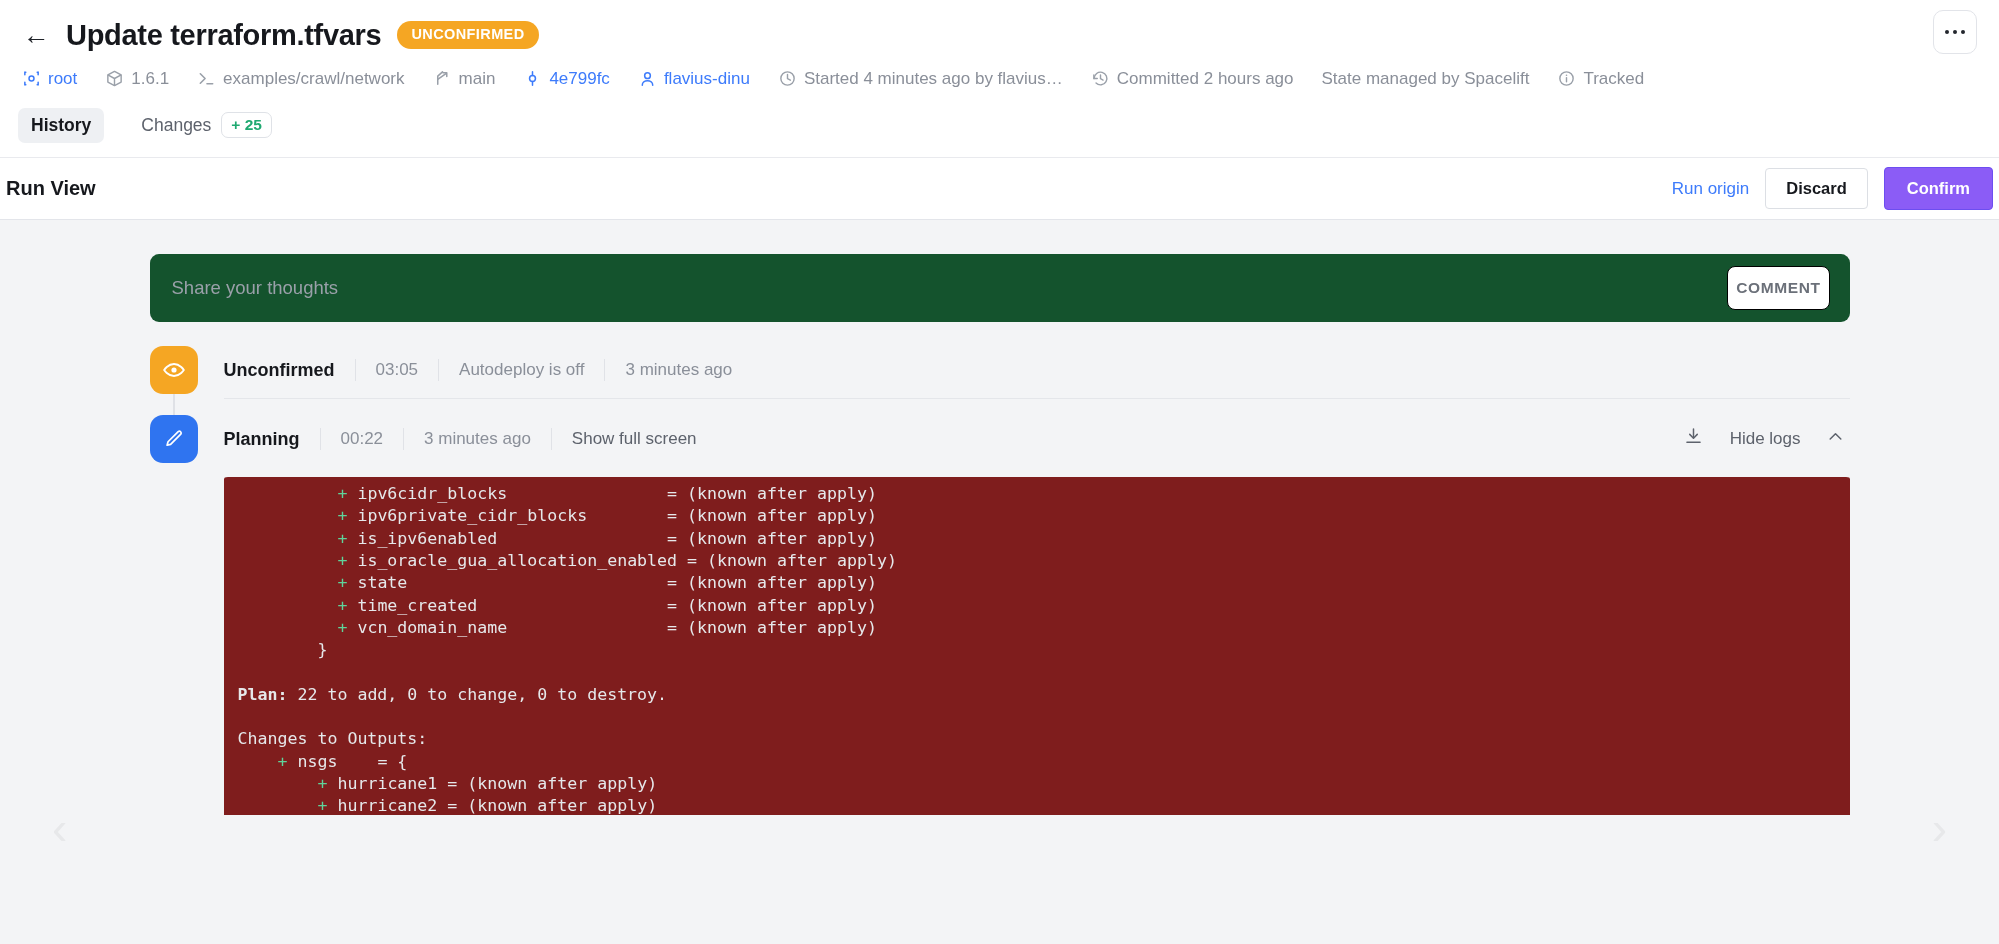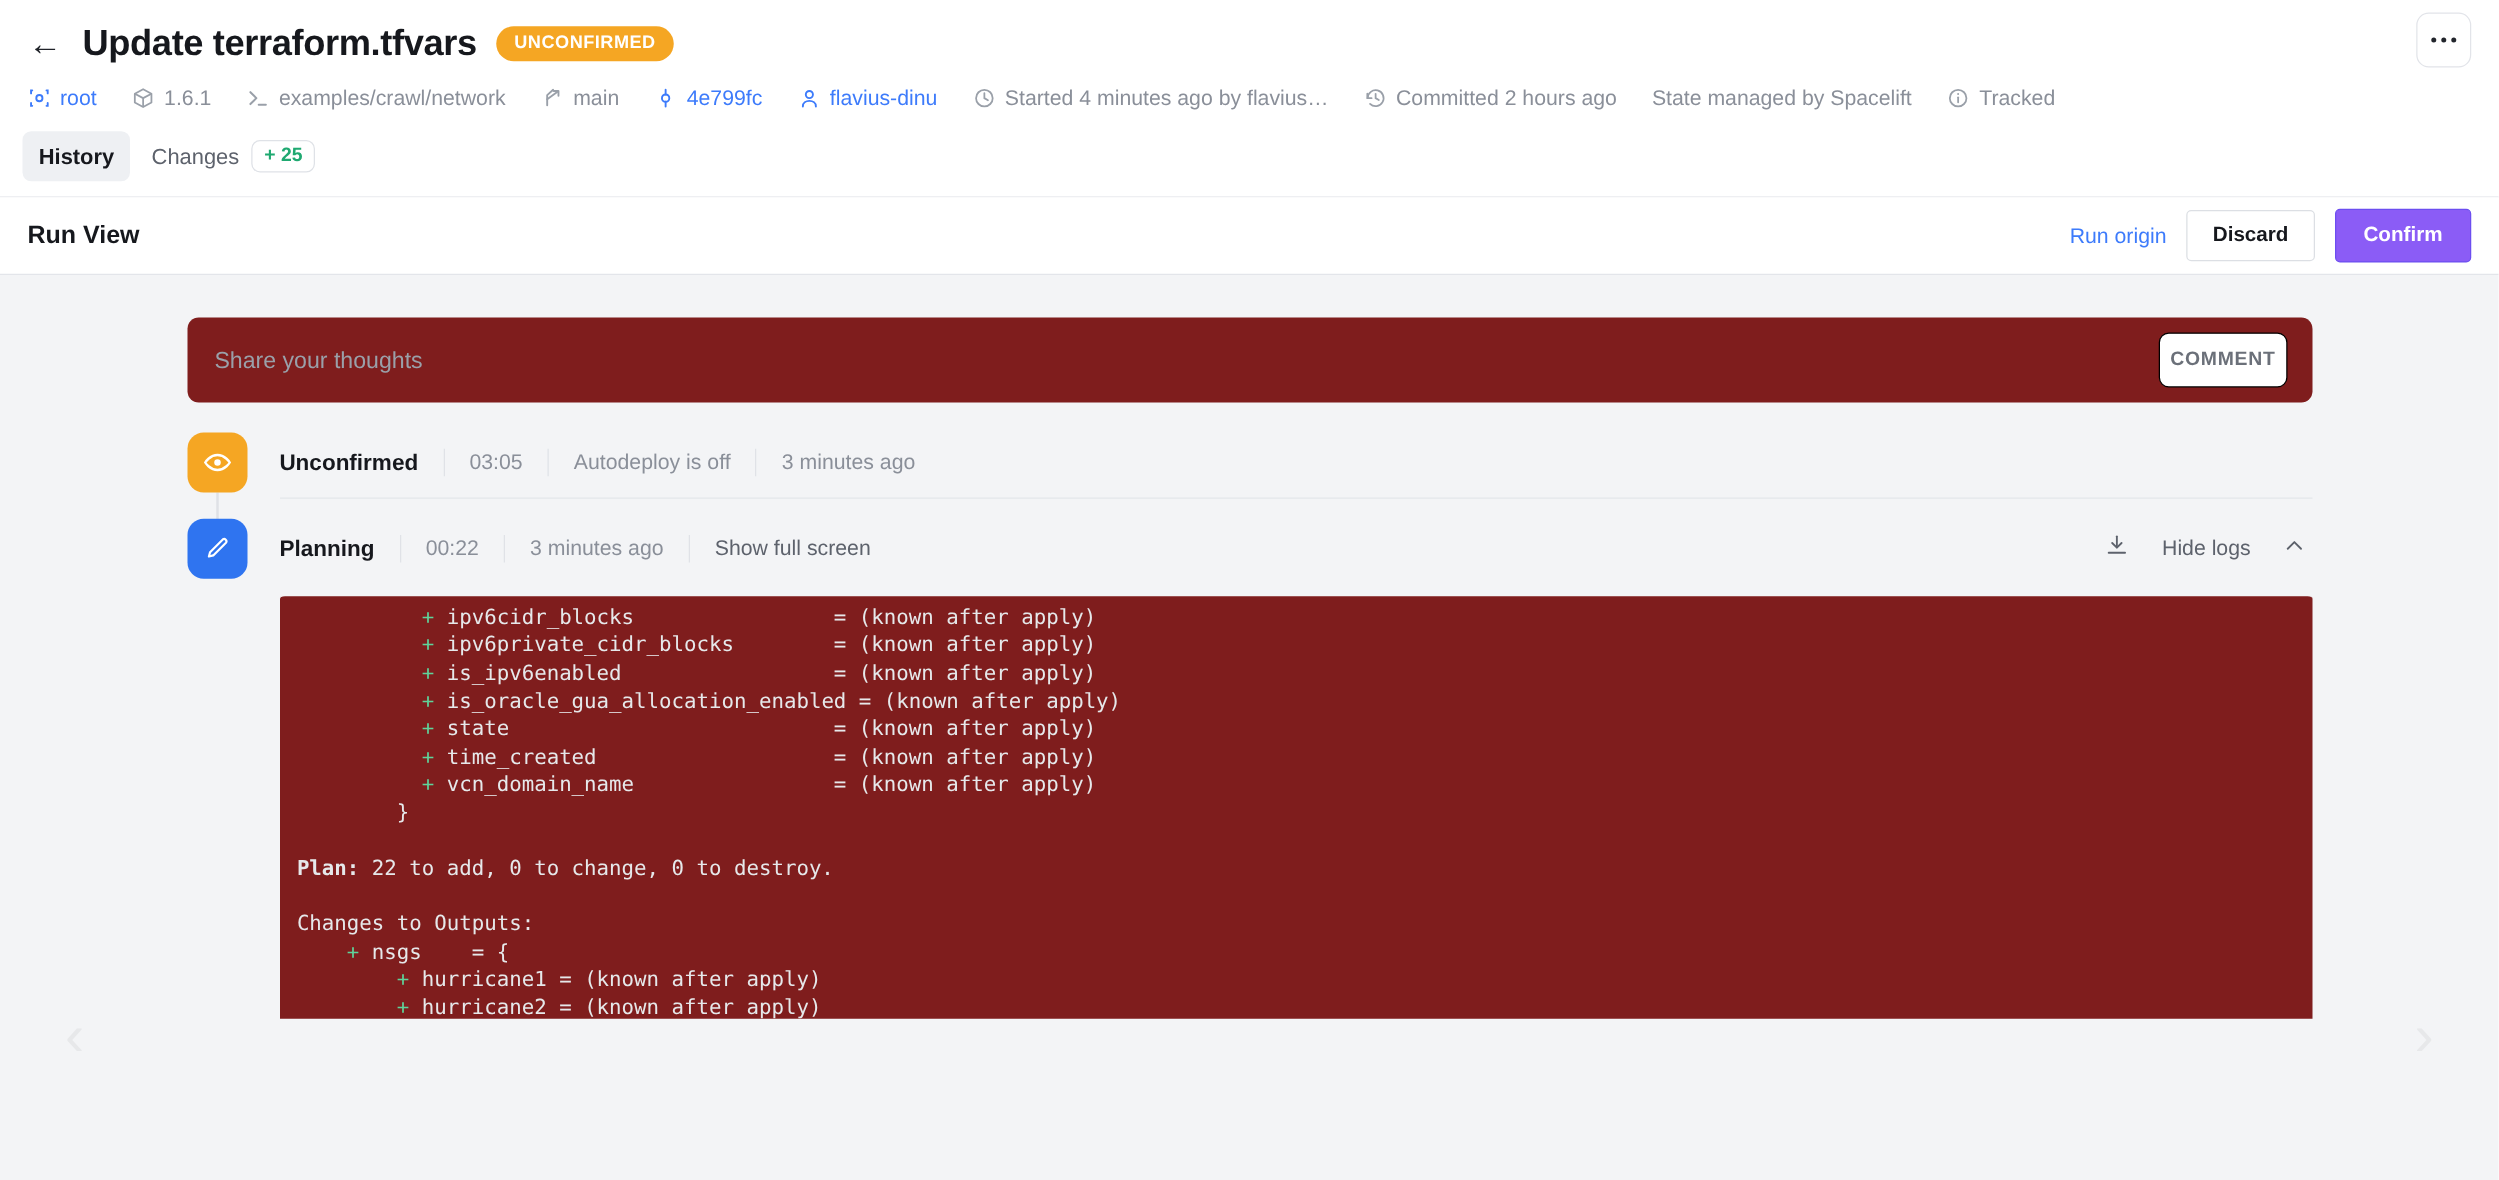--- a/index.html
+++ b/index.html
@@ -89,21 +89,22 @@
     color: #8a8f99;
   }
   .meta-item.link { color: #3d7bfb; cursor: pointer; justify-content: space-between; }
   .meta-item.plain { color: #8a8f99; }
   .meta-item svg { display: block; flex: none; }
   .meta-label { line-height: 1; }
 
   
   .tabs-row {
     display: flex;
-    gap: 4px;
+    align-items: center;
+    gap: 24px;
     padding: 10px 22px 12px 18px;
     background: #fff;
     border-bottom: 1px solid #e9eaee;
   }
   .tab {
     font-size: 17.5px;
     padding: 7px 13px;
     border-radius: 7px;
     color: #5d626c;
     cursor: pointer;
@@ -125,21 +126,21 @@
     color: #1fa971;
     background: #fff;
     line-height: 1.1;
   }
 
   
   .runbar {
     display: flex;
     align-items: center;
     justify-content: space-between;
-    padding: 0 22px;
+    padding: 0 6px;
     height: 62px;
     background: #fff;
     border-bottom: 1px solid #e3e5ea;
   }
   .runbar-title {
     font-size: 20px;
     font-weight: bold;
     color: #16181d;
   }
   .runbar-actions {
@@ -192,21 +193,21 @@
   .nav-chevron.left { left: 52px; }
   .nav-chevron.right { right: 52px; }
 
   .content {
     margin: 0 auto;
     width: 1700px;
     padding-top: 34px;
   }
 
   .comment-box {
-    background: #7f1d1d;
+    background: #14532d;
     border-radius: 9px;
     height: 68px;
     display: flex;
     align-items: center;
     justify-content: space-between;
     padding: 0 20px 0 22px;
     margin-bottom: 24px;
   }
   .comment-placeholder {
     font-size: 18.5px;

